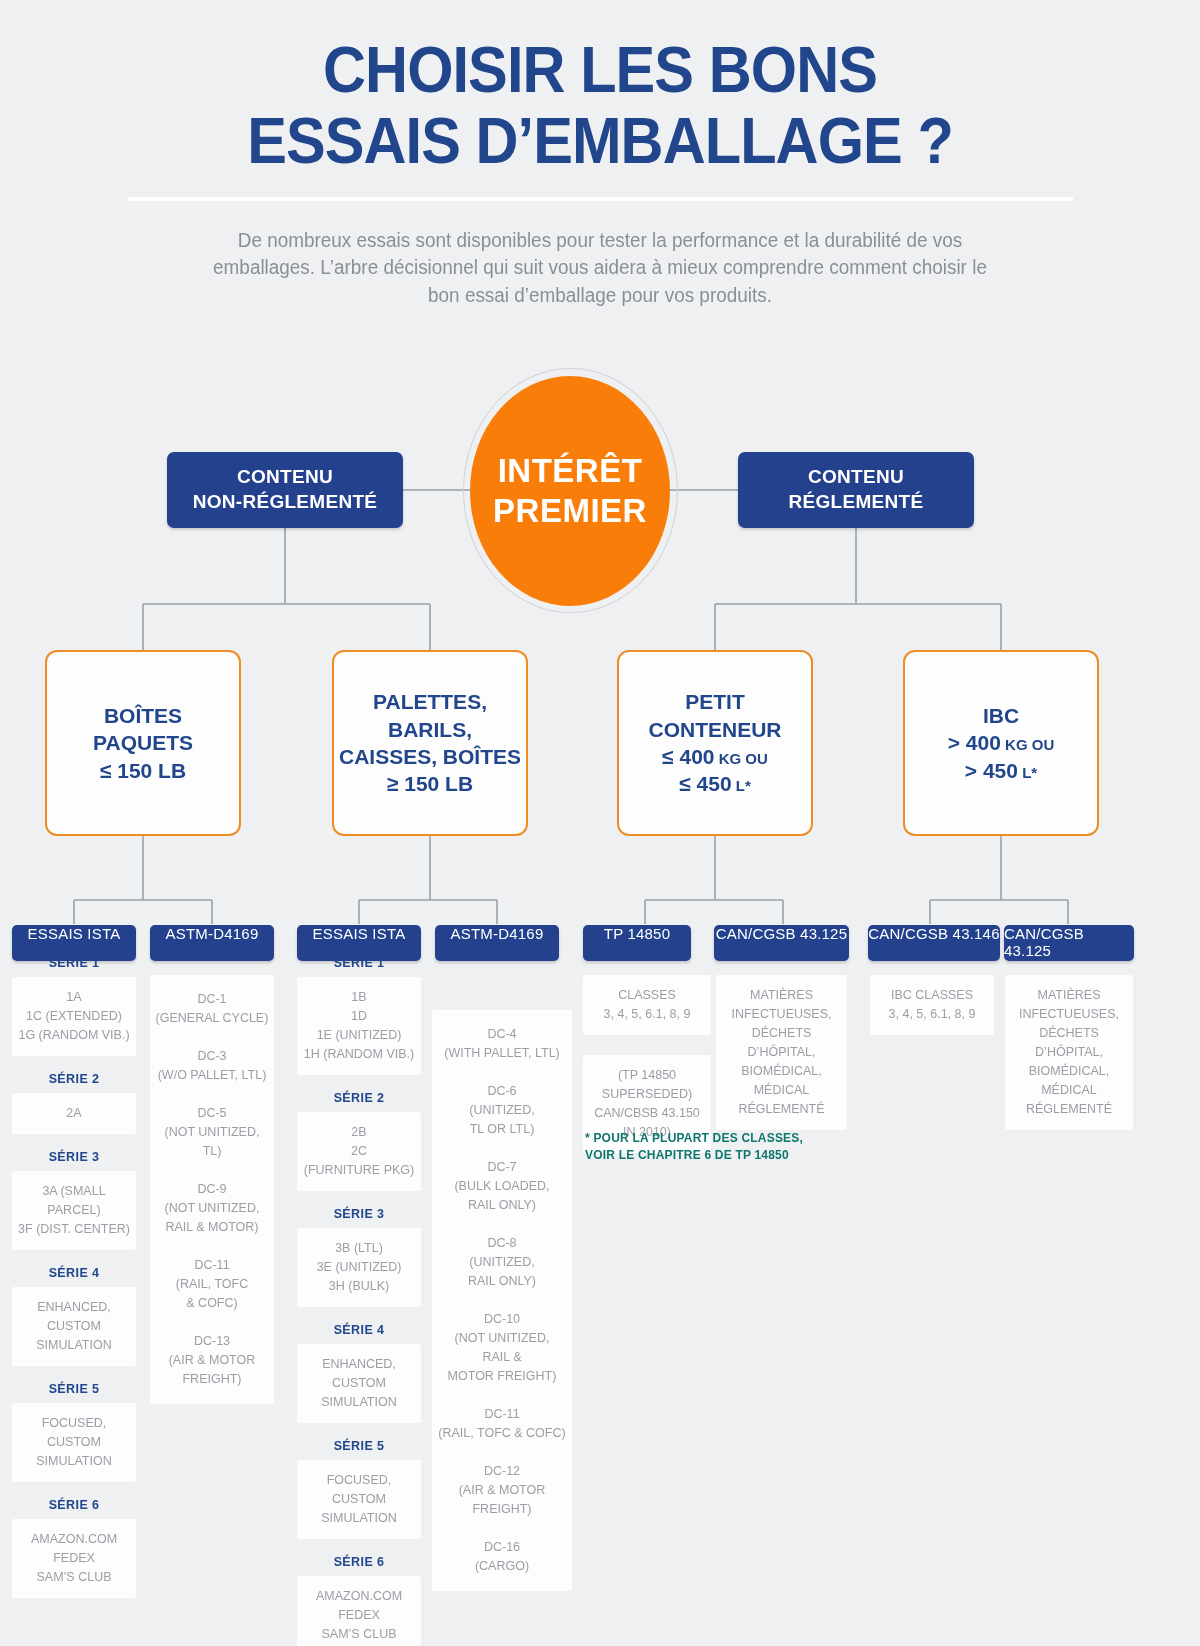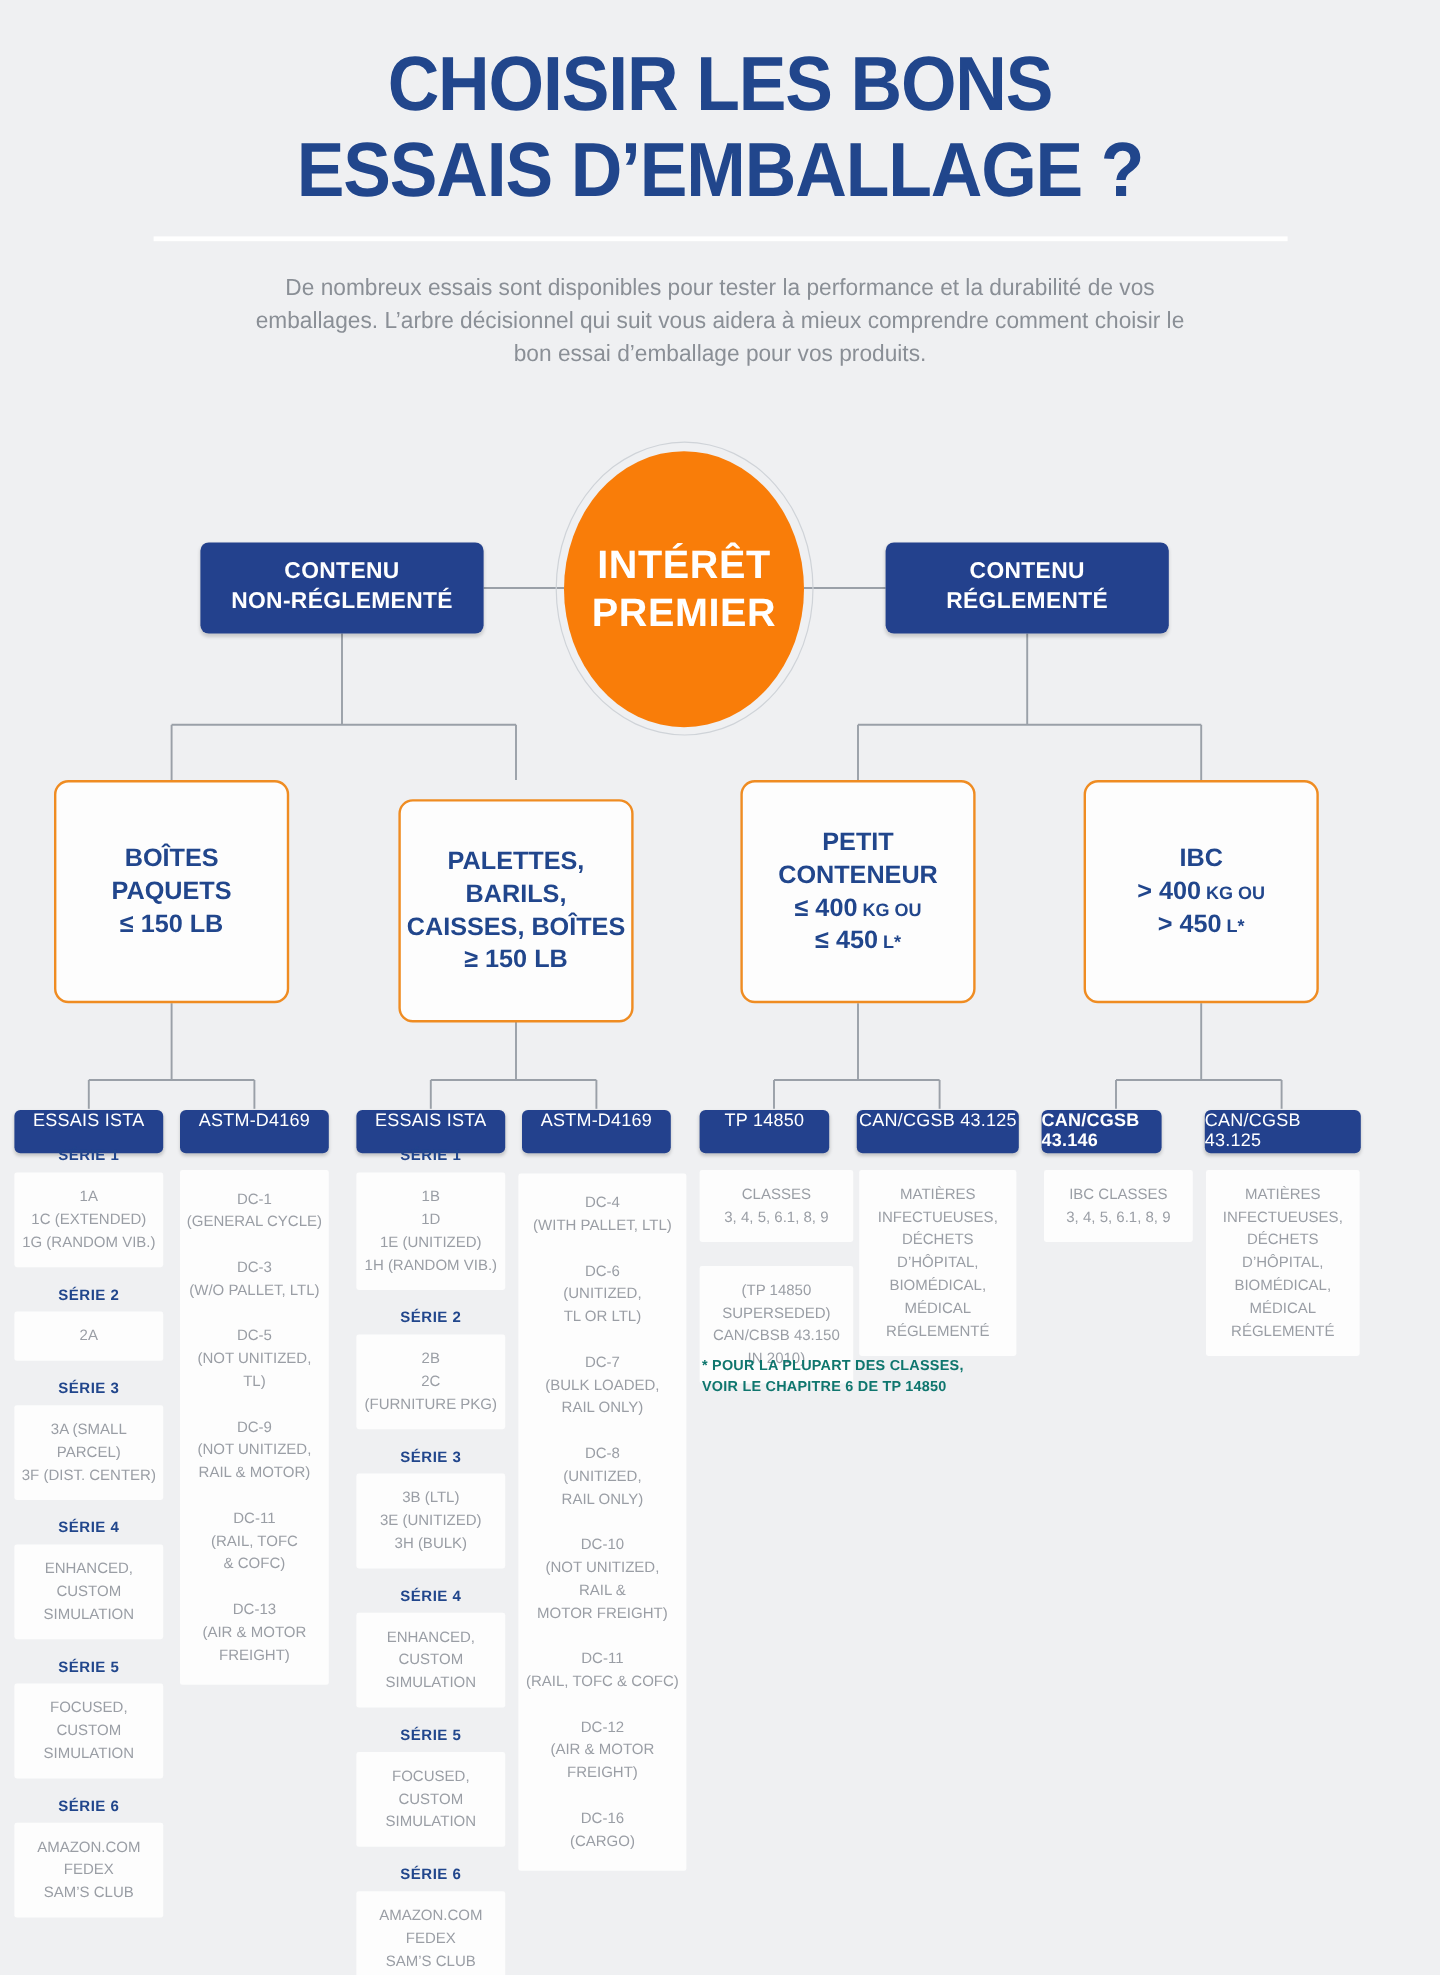--- a/index.html
+++ b/index.html
@@ -60,21 +60,21 @@
   
   .lvl2 {
     position:absolute; width:196px; height:186px;
     background:#fdfdfd; border:2px solid #ef8c22; border-radius:12px;
     display:flex; align-items:center; justify-content:center;
     text-align:center; color:#21468c; font-weight:bold;
     font-size:21px; line-height:1.3;
   }
   .lvl2 .sm { font-size:15px; }
   #lvl2-1 { left:45px;  top:650px; }
-  #lvl2-2 { left:332px; top:650px;margin-top:16px; }
+  #lvl2-2 { left:332px; top:650px; }
   #lvl2-3 { left:617px; top:650px; }
   #lvl2-4 { left:903px; top:650px; }
   
   .tag {
     position:absolute; height:36px; background:#23418d;
     border-radius:5px; box-shadow:0 2px 3px rgba(0,0,0,.18);
     display:flex; justify-content:center;
     color:#fff; font-size:15px; letter-spacing:.2px;margin-top:27px;
   }
   
@@ -206,21 +206,21 @@
   </div>
 <div class="tag" style="left:435px;top:898px;width:124px;">
     <span>ASTM-D4169</span>
   </div>
 <div class="tag" style="left:583px;top:898px;width:108px;">
     <span>TP 14850</span>
   </div>
 <div class="tag" style="left:714px;top:898px;width:135px;">
     <span>CAN/CGSB 43.125</span>
   </div>
-<div class="tag" style="left:868px;top:898px;width:100px;font-weight:bold;">
+<div class="tag" style="left:868px;top:898px;width:132px;">
     <span>CAN/CGSB 43.146</span>
   </div>
 <div class="tag" style="left:1004px;top:898px;width:130px;">
     <span>CAN/CGSB 43.125</span>
   </div>
 
 <div class="col" style="left:12px; top:940px; width:124px;">
   <div class="serie">SÉRIE 1</div>
   <div class="card" style="white-space: pre-line;">1A
 1C (EXTENDED)
@@ -288,21 +288,21 @@
   <div class="serie">SÉRIE 5</div>
   <div class="card" style="white-space: pre-line;">FOCUSED,
 CUSTOM
 SIMULATION</div>
   <div class="serie">SÉRIE 6</div>
   <div class="card" style="white-space: pre-line;">AMAZON.COM
 FEDEX
 SAM’S CLUB</div>
 </div>
 
-<div class="col" style="left:432px; top:978px; width:140px;">
+<div class="col" style="left:432px; top:1010px; width:140px;">
   <div class="card tall" style="white-space: pre-line;">DC-4
 (WITH PALLET, LTL)
 
 DC-6
 (UNITIZED,
 TL OR LTL)
 
 DC-7
 (BULK LOADED,
 RAIL ONLY)

